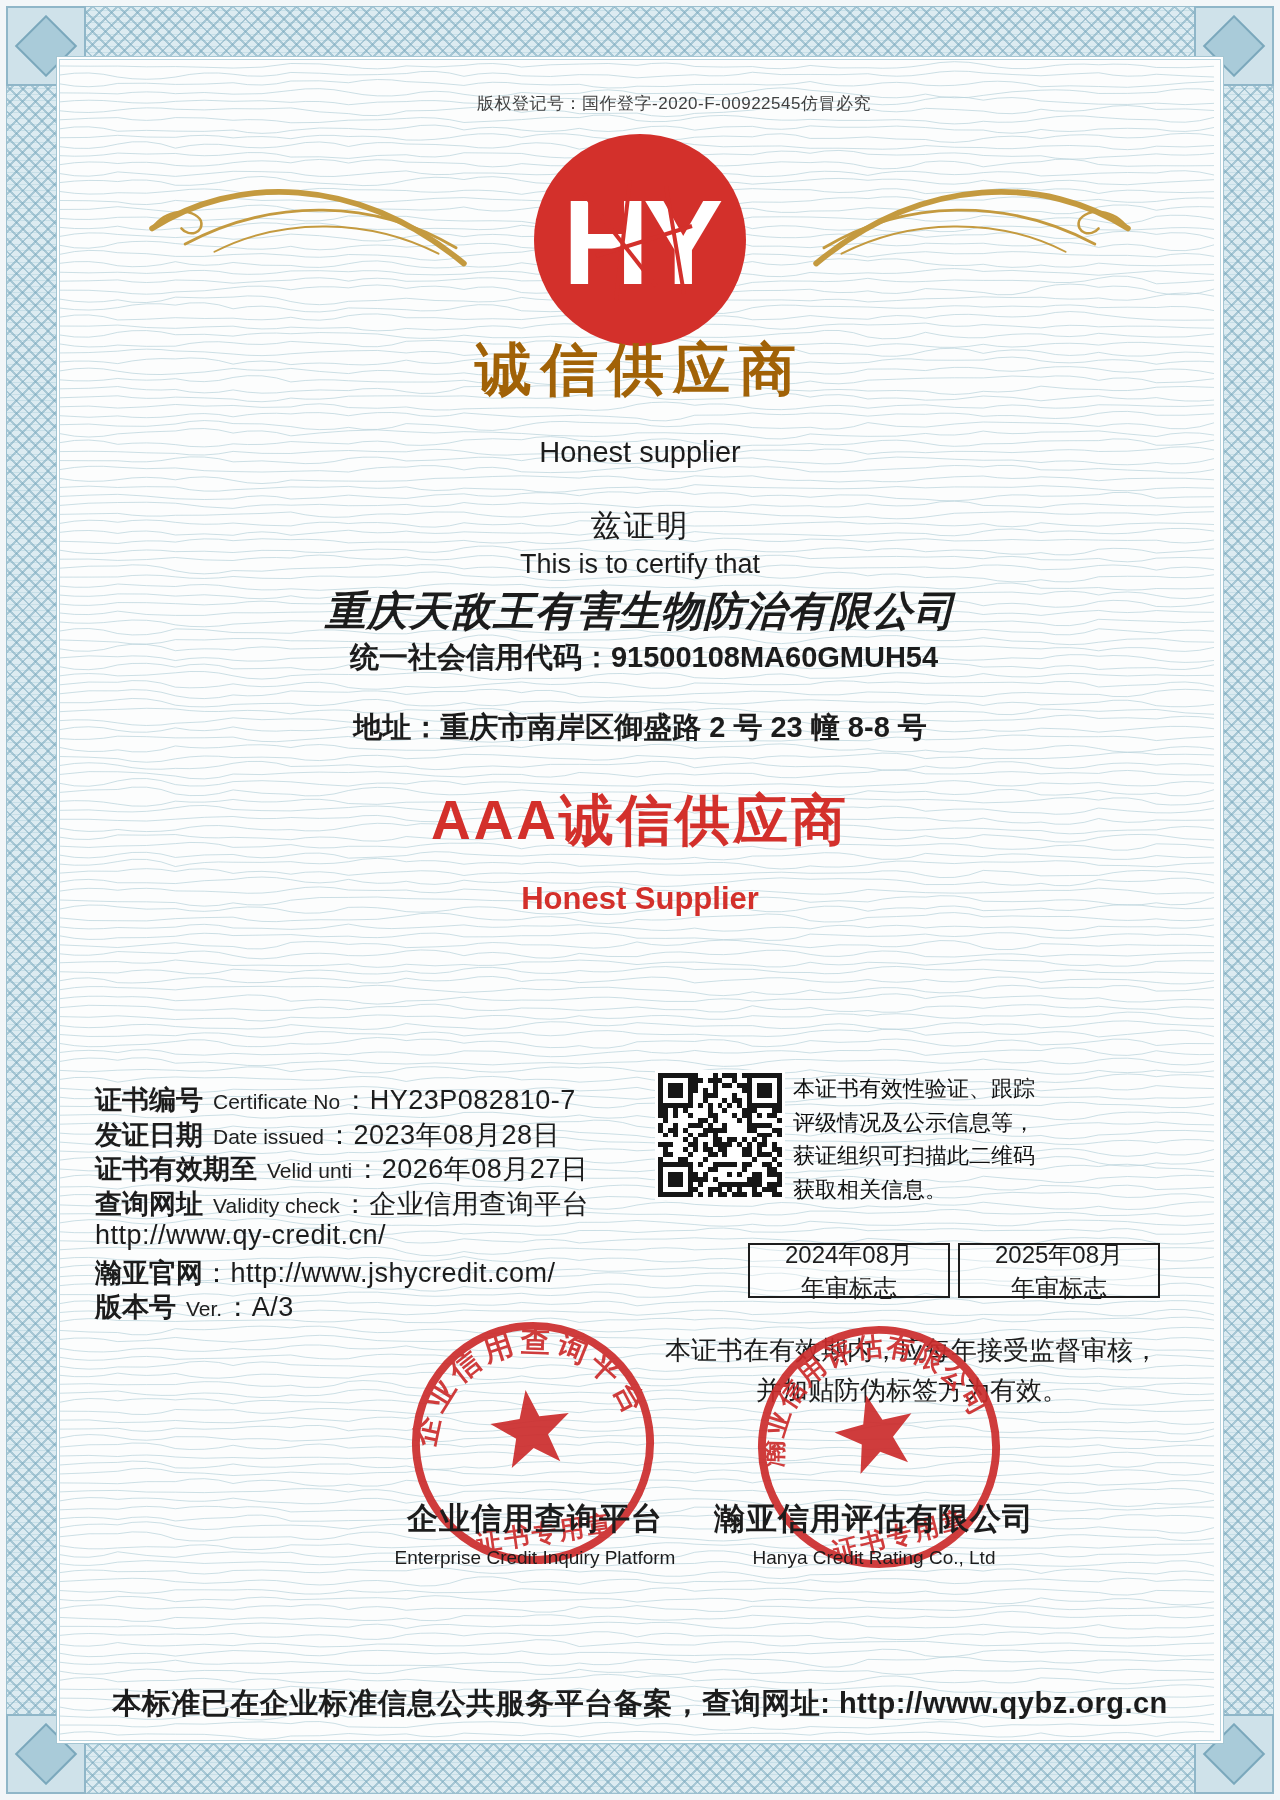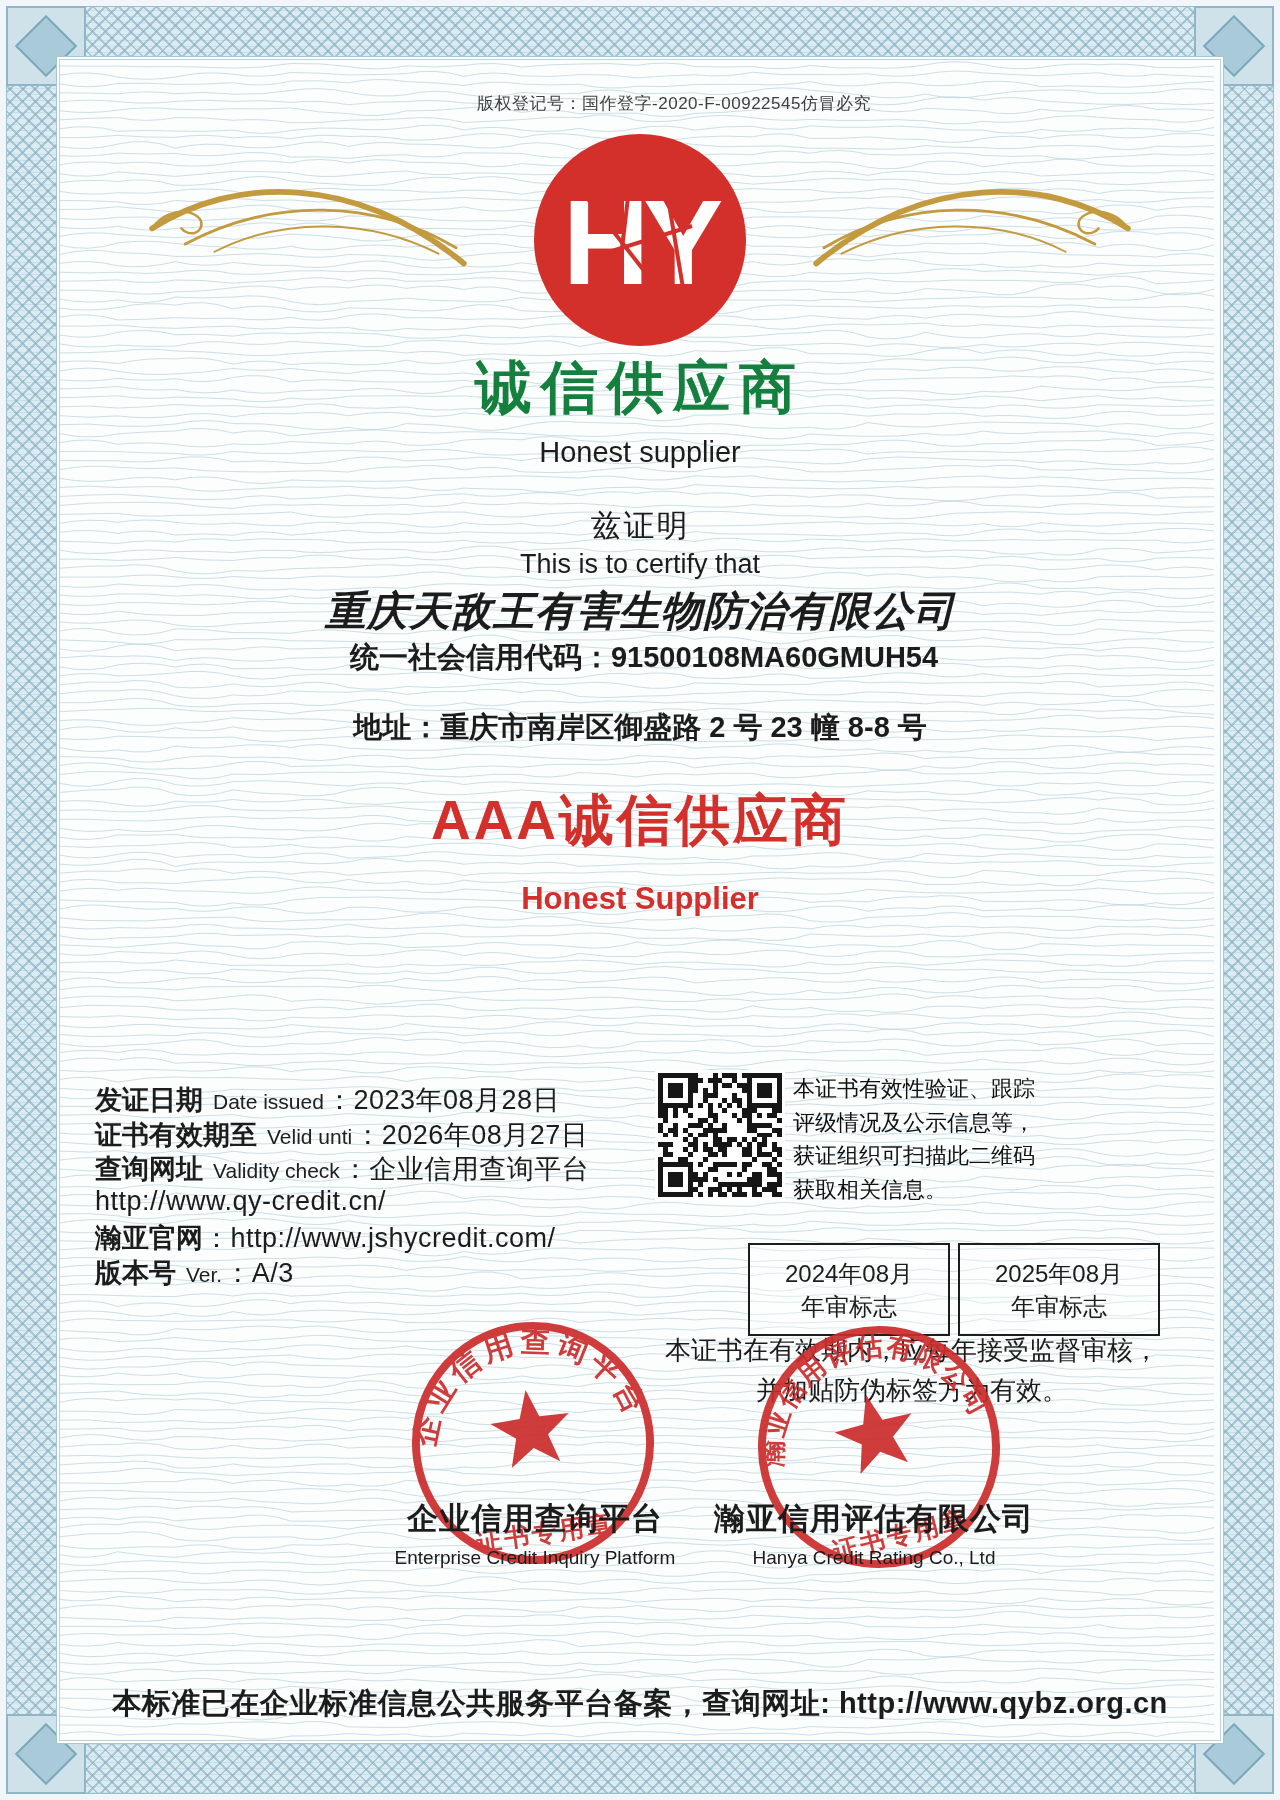--- a/index.html
+++ b/index.html
@@ -20,21 +20,21 @@
   #waves path{fill:none;stroke:#b5d1d9;stroke-width:1;opacity:.7;}
   
   .content{position:absolute;inset:0;z-index:4;}
   .abs{position:absolute;}
   .ctr{left:0;right:0;text-align:center;}
   .copyright{top:92px;font-size:17px;color:#3f3f3f;transform:translateX(34px);letter-spacing:.5px;}
   .logo{left:534px;top:134px;width:212px;height:212px;}
   .fl{width:322px;height:112px;}
   .fl-left{left:146px;top:168px;}
   .fl-right{left:812px;top:168px;}
-  .title-zh{top:350px;font-size:57px;font-weight:600;letter-spacing:9px;color:#15803d;}
+  .title-zh{top:332px;font-size:57px;font-weight:600;letter-spacing:9px;color:#a16207;}
   .title-en{top:436px;font-size:29px;font-weight:500;}
   .certify-zh{top:505px;font-size:31px;font-weight:500;letter-spacing:2px;}
   .certify-en{top:549px;font-size:27px;}
   .company-name{top:584px;font-size:41px;font-weight:700;letter-spacing:1px;font-style:italic;}
   .credit-line{top:638px;font-size:29px;font-weight:600;padding-left:8px;}
   .addr-line{top:708px;font-size:29px;font-weight:600;}
   .award-zh{top:784px;font-size:55px;font-weight:700;letter-spacing:3px;color:var(--red);}
   .award-en{top:881px;font-size:31px;font-weight:600;color:var(--red);}
   
   .details{left:95px;top:1082px;width:575px;}
@@ -42,21 +42,21 @@
   .dzh{font-size:27px;font-weight:700;}
   .den{font-size:21px;font-weight:400;margin:0 2px 0 10px;color:#202020;}
   .dzh:empty{display:none}.den:empty{display:none;margin:0;}
   .dval{font-size:27px;font-weight:500;letter-spacing:.5px;}
   
   .qr{left:655px;top:1070px;width:130px;height:130px;display:grid;grid-template-columns:repeat(25,1fr);
       grid-template-rows:repeat(25,1fr);background:#fff;padding:3px;box-sizing:border-box;}
   .qr i{display:block}.qr i.b{background:#161616}.qr i.w{background:#ffffff}
   .qr-note{left:793px;top:1072px;width:260px;font-size:22px;line-height:33.5px;font-weight:500;color:#101010;}
   
-  .rbox{top:1243px;height:93px;width:202px;border:2.5px solid #1d1d1d;box-sizing:border-box;
+  .rbox{top:1243px;height:55px;width:202px;border:2.5px solid #1d1d1d;box-sizing:border-box;
         display:flex;flex-direction:column;align-items:center;justify-content:center;background:rgba(255,255,255,.35);}
   .rbox span{font-size:24px;line-height:33px;font-weight:500;}
   .rbox1{left:748px}.rbox2{left:958px}
   .review-note{left:652px;top:1330px;width:520px;text-align:center;font-size:26px;line-height:40px;font-weight:500;}
   
   .stamp{position:absolute;width:258px;height:258px;opacity:.92;}
   .stamp-left{left:404px;top:1314px;transform:rotate(-8deg);}
   .stamp-right{left:750px;top:1318px;transform:rotate(-14deg);}
   .issuer{position:absolute;text-align:center;z-index:6;}
   .issuer-left{left:370px;width:330px;top:1498px;}
@@ -300,20 +300,25 @@
     <div class="abs ctr certify-en">This is to certify that</div>
     <div class="abs ctr company-name">重庆天敌王有害生物防治有限公司</div>
     <div class="abs ctr credit-line">统一社会信用代码：91500108MA60GMUH54</div>
     <div class="abs ctr addr-line">地址：重庆市南岸区御盛路 2 号 23 幢 8-8 号</div>
 
     <div class="abs ctr award-zh">AAA诚信供应商</div>
     <div class="abs ctr award-en">Honest Supplier</div>
 
     <div class="abs details">
       <div class="drow">
+        <span class="dzh">证书编号</span>
+        <span class="den">Certificate No</span>
+        <span class="dval">：HY23P082810-7</span>
+      </div>
+      <div class="drow">
         <span class="dzh">发证日期</span>
         <span class="den">Date issued</span>
         <span class="dval">：2023年08月28日</span>
       </div>
       <div class="drow">
         <span class="dzh">证书有效期至</span>
         <span class="den">Velid unti</span>
         <span class="dval">：2026年08月27日</span>
       </div>
       <div class="drow">

